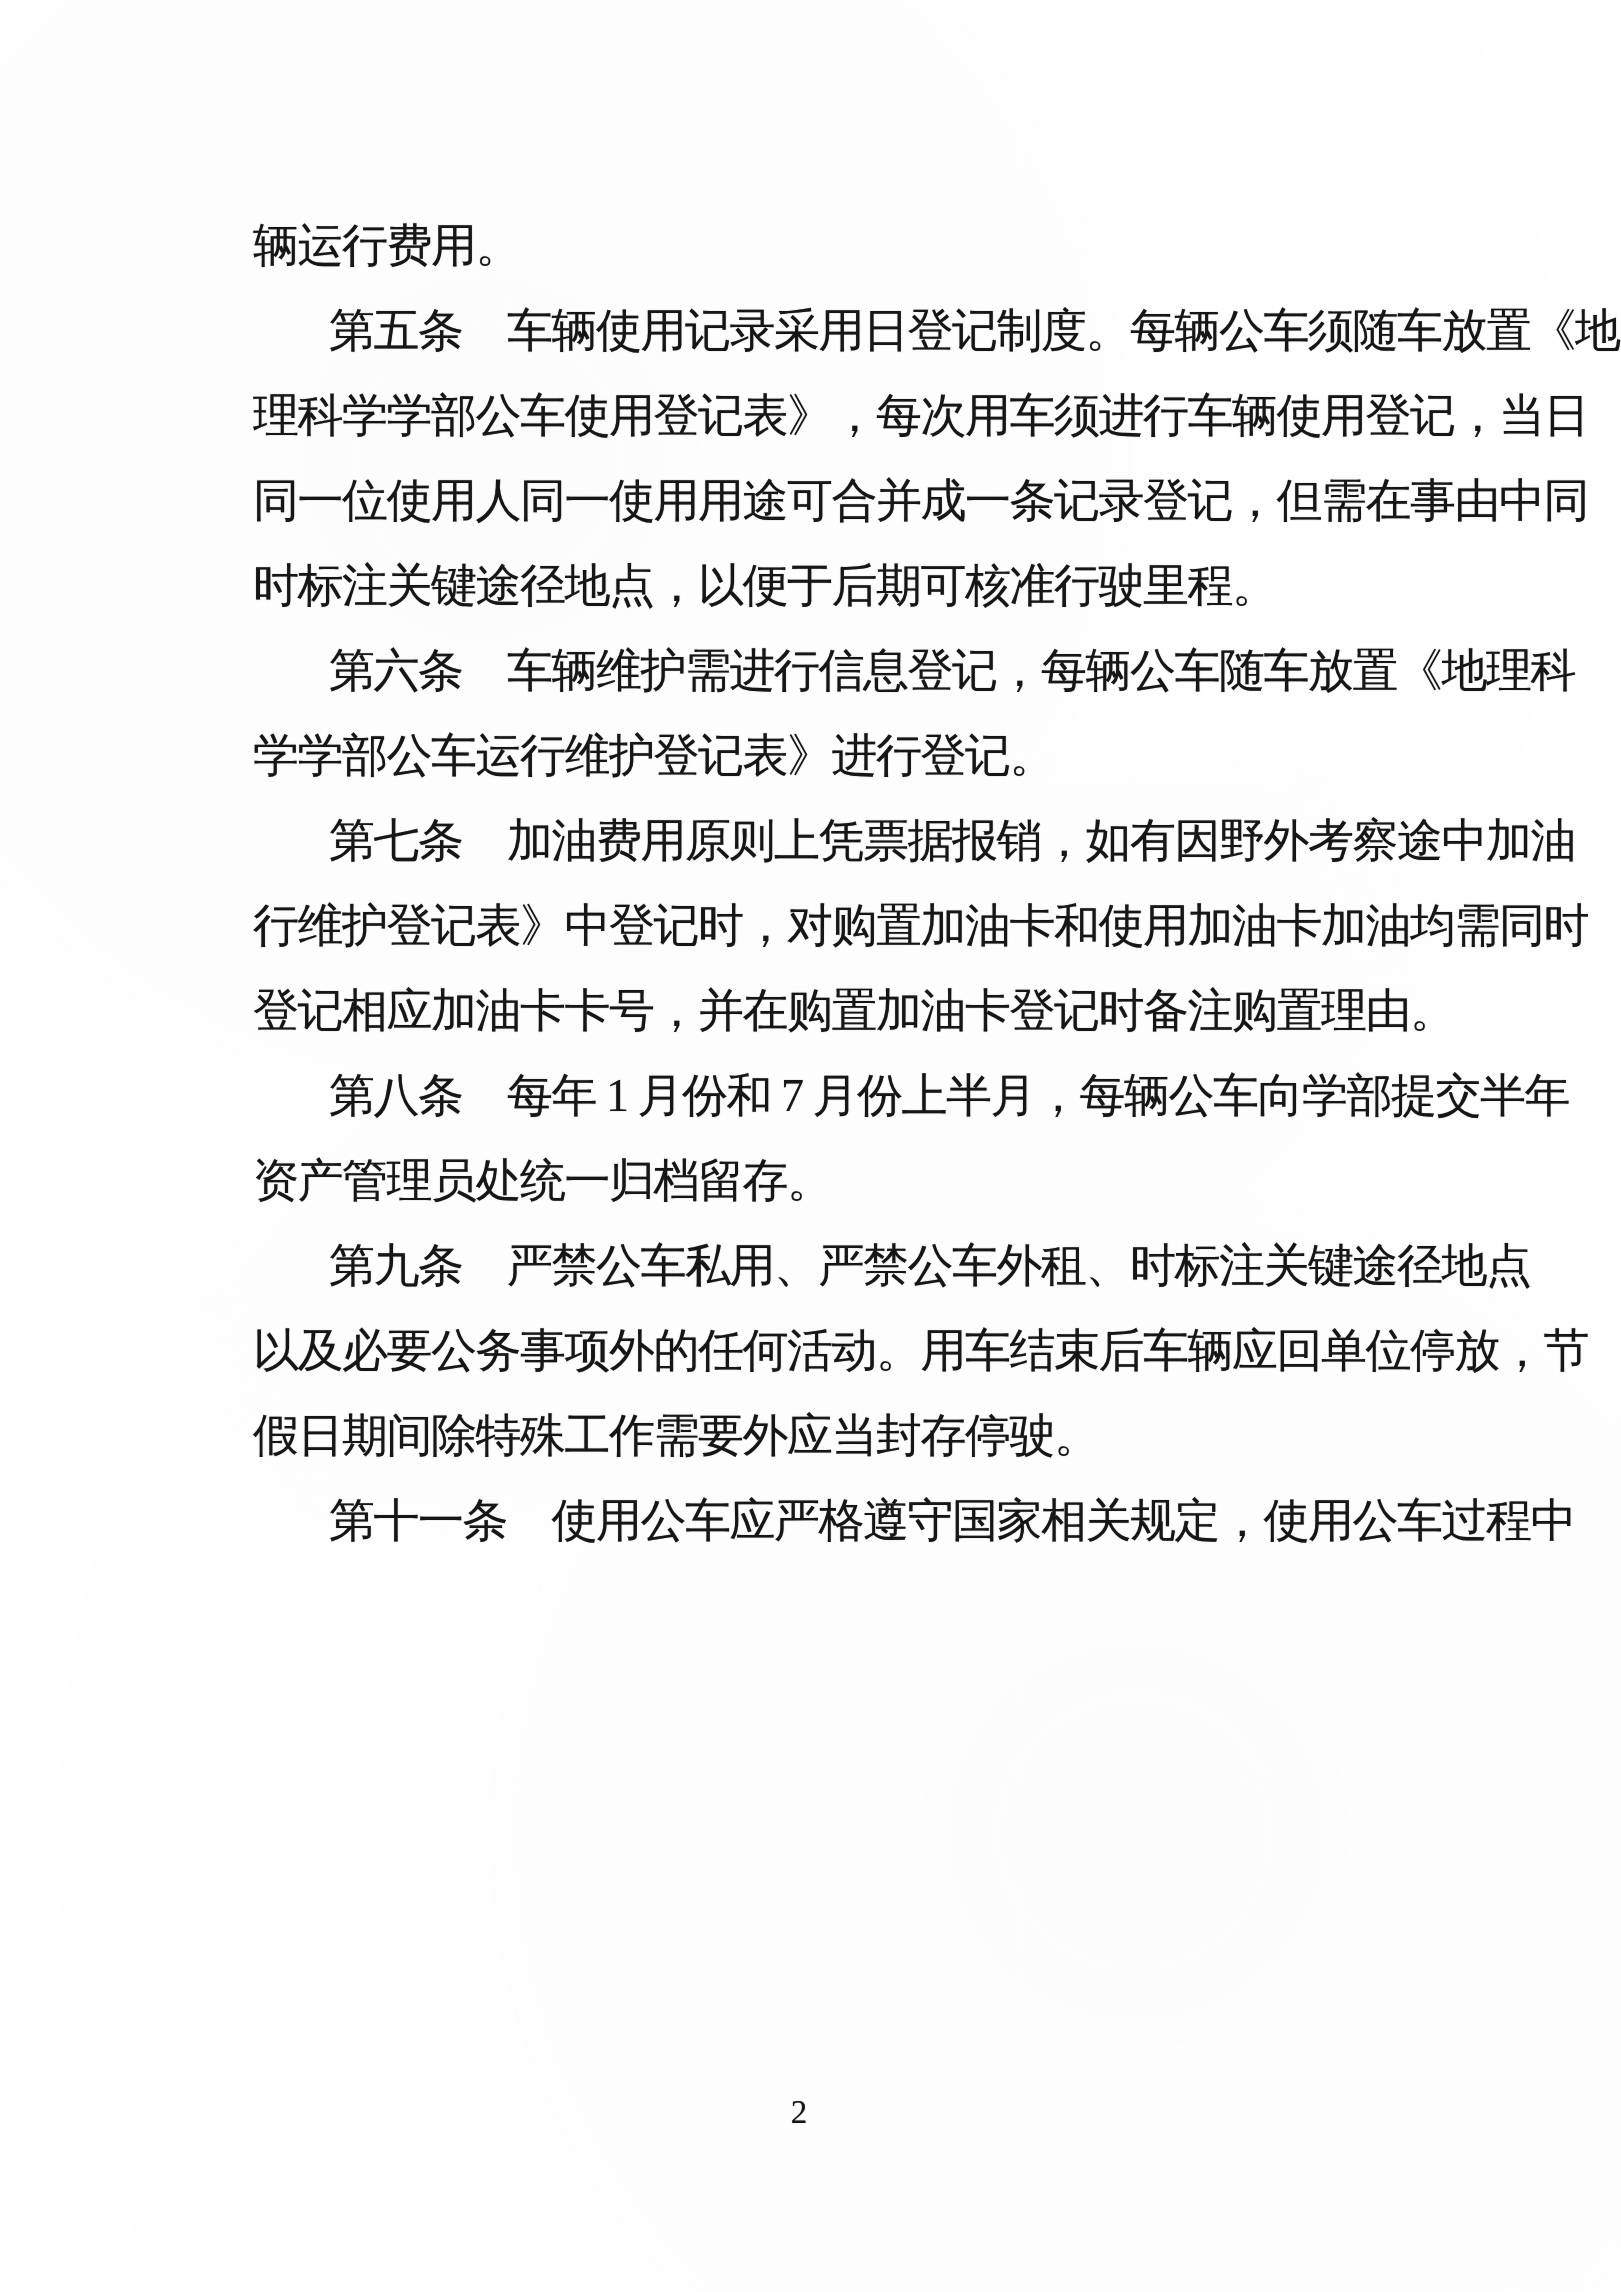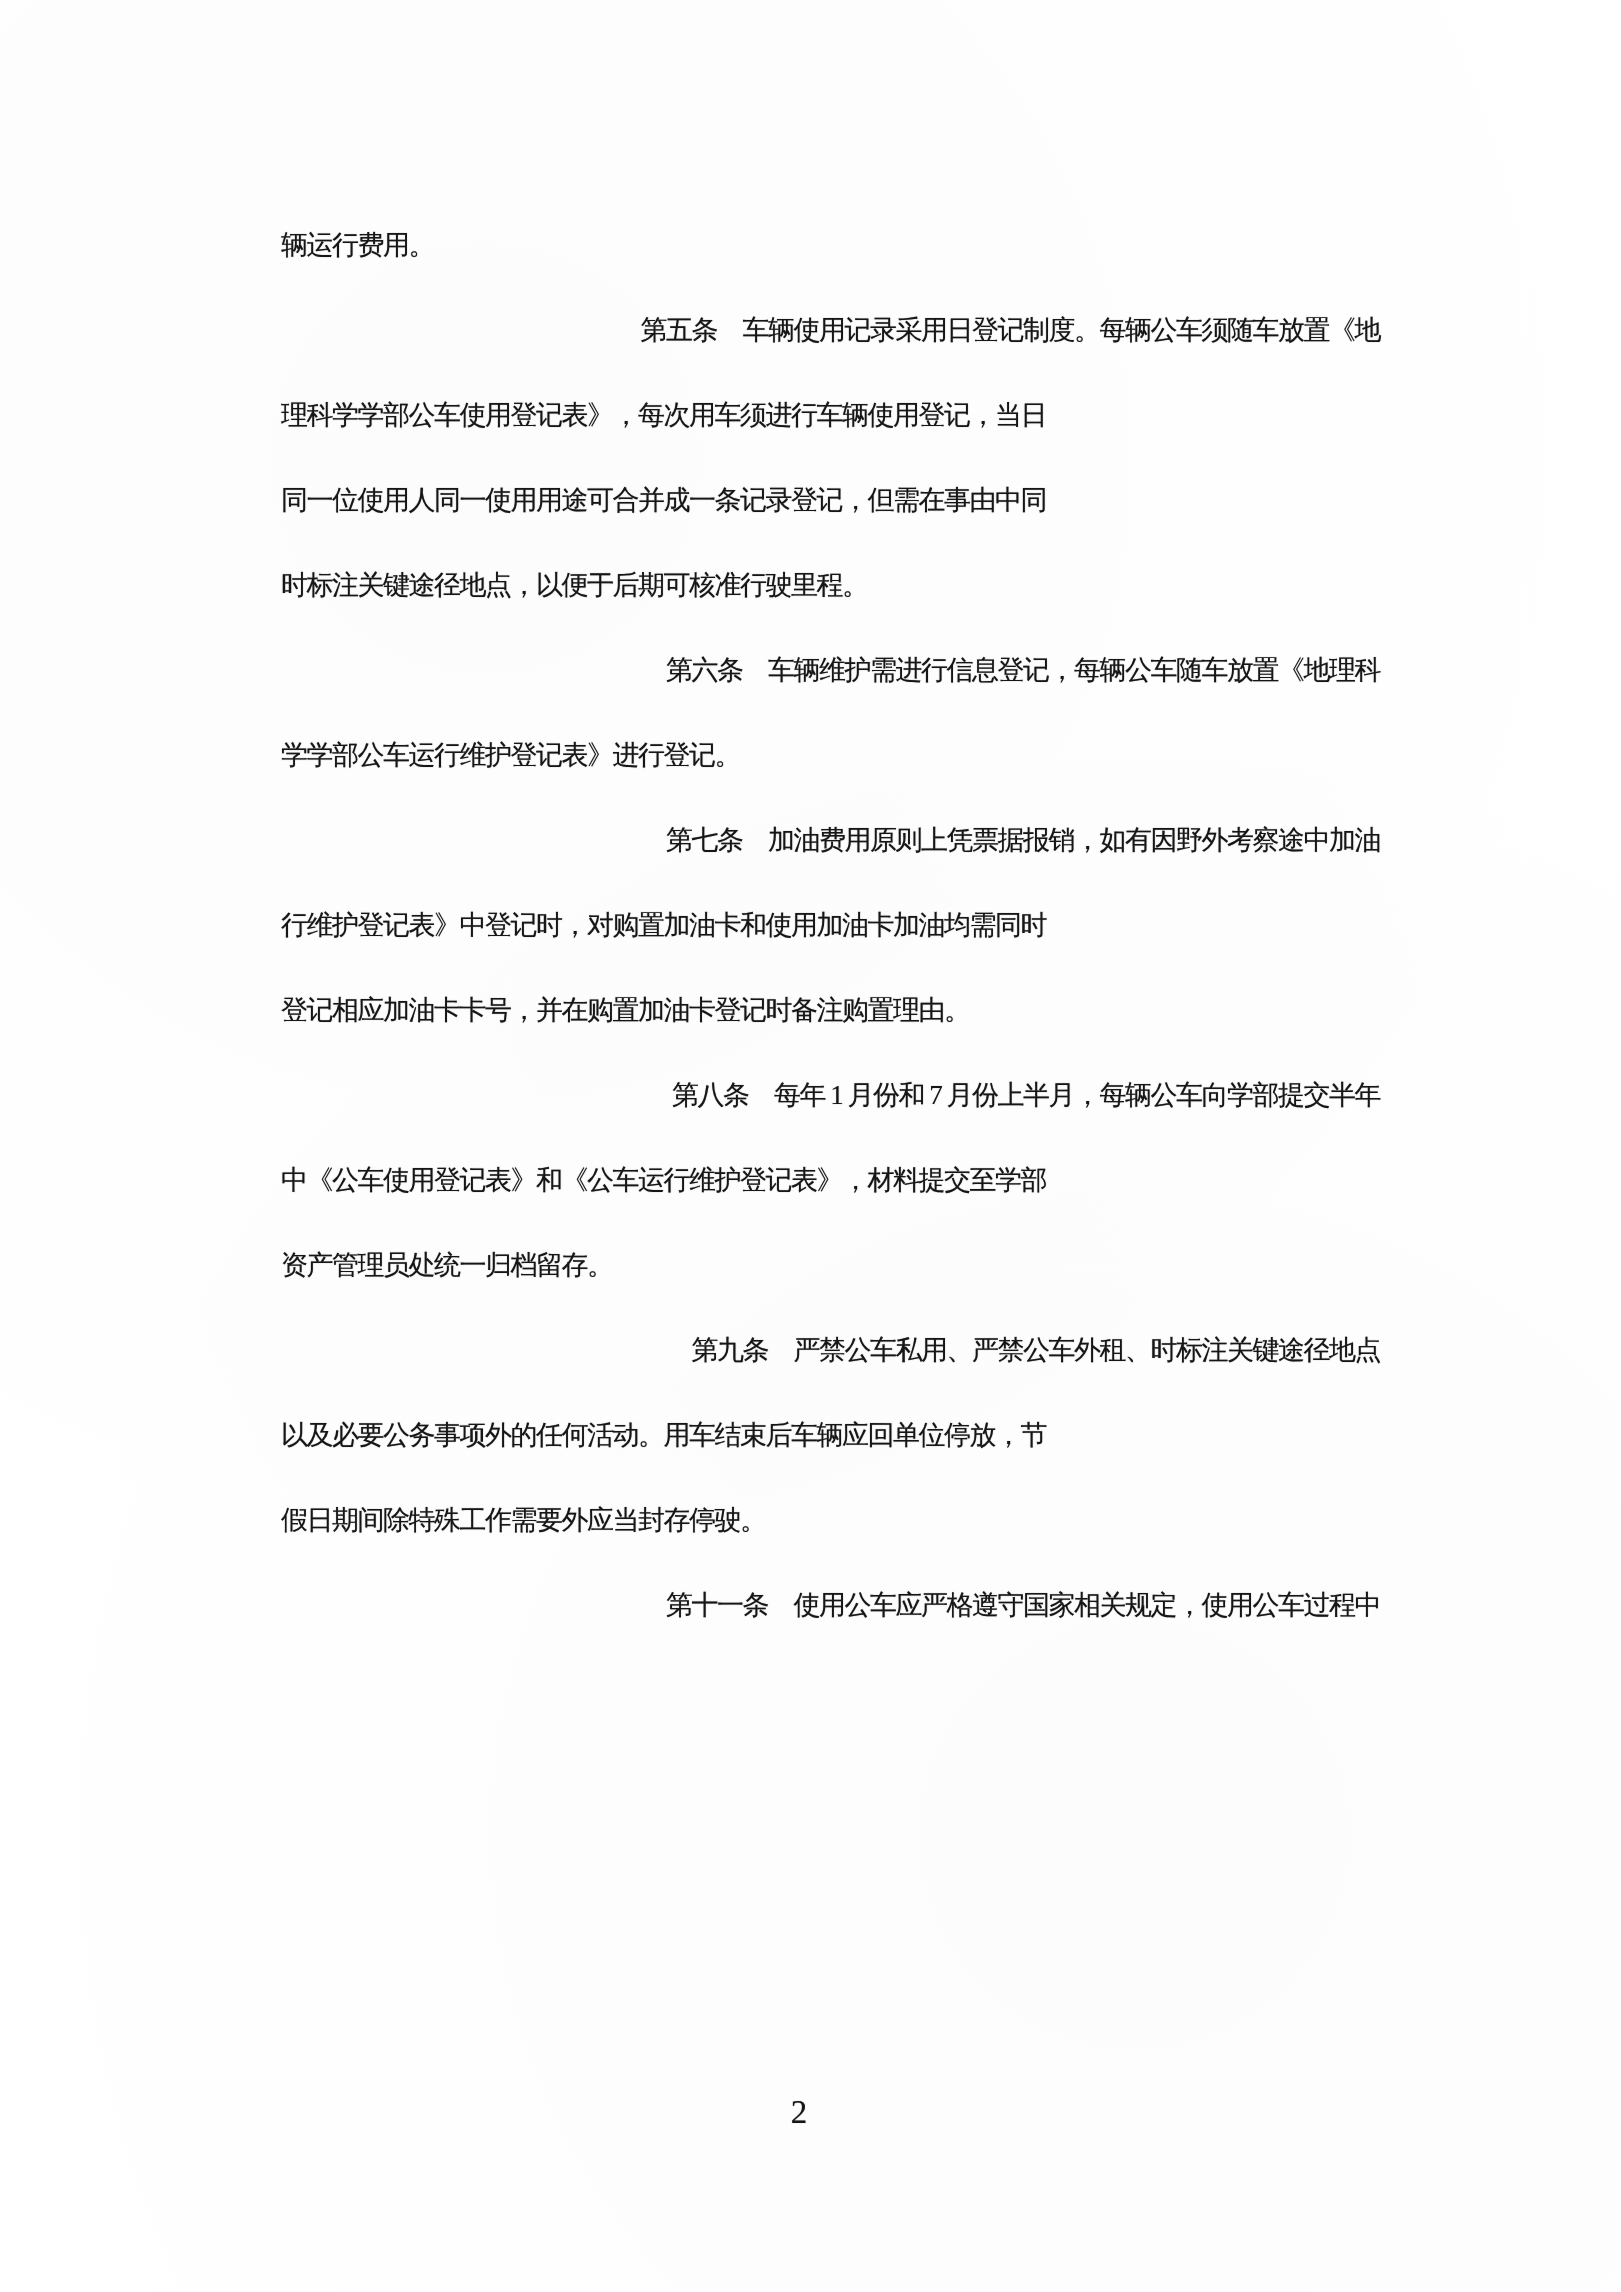--- a/index.html
+++ b/index.html
@@ -26,25 +26,24 @@
   }
   .text-block {
     position: absolute;
     left: 253px;
     top: 203px;
     width: 1127px;
   }
   .line {
     height: 85px;
     line-height: 85px;
-    font-size: 27px;
+    font-size: 46px;
     letter-spacing: -1.5px;
     white-space: nowrap;
     text-shadow: 0 0 1px rgba(20,20,20,0.55);
-    margin-left: 28px;
   }
   .line.indent {
     padding-left: 76px;
     text-align: right;
   }
   .page-number {
     position: absolute;
     top: 2094px;
     left: 0;
     width: 1598px; 
@@ -63,21 +62,20 @@
       <div class="line indent">第五条　车辆使用记录采用日登记制度。每辆公车须随车放置《地</div>
       <div class="line">理科学学部公车使用登记表》，每次用车须进行车辆使用登记，当日</div>
       <div class="line">同一位使用人同一使用用途可合并成一条记录登记，但需在事由中同</div>
       <div class="line">时标注关键途径地点，以便于后期可核准行驶里程。</div>
       <div class="line indent">第六条　车辆维护需进行信息登记，每辆公车随车放置《地理科</div>
       <div class="line">学学部公车运行维护登记表》进行登记。</div>
       <div class="line indent">第七条　加油费用原则上凭票据报销，如有因野外考察途中加油</div>
       <div class="line">行维护登记表》中登记时，对购置加油卡和使用加油卡加油均需同时</div>
       <div class="line">登记相应加油卡卡号，并在购置加油卡登记时备注购置理由。</div>
       <div class="line indent">第八条　每年 1 月份和 7 月份上半月，每辆公车向学部提交半年</div>
-      <div class="line">中《公车使用登记表》和《公车运行维护登记表》，材料提交至学部</div>
       <div class="line">资产管理员处统一归档留存。</div>
       <div class="line indent">第九条　严禁公车私用、严禁公车外租、时标注关键途径地点</div>
       <div class="line">以及必要公务事项外的任何活动。用车结束后车辆应回单位停放，节</div>
       <div class="line">假日期间除特殊工作需要外应当封存停驶。</div>
       <div class="line indent">第十一条　使用公车应严格遵守国家相关规定，使用公车过程中</div>
     </div>
   <div class="page-number">2</div>
 </div>
 
 

